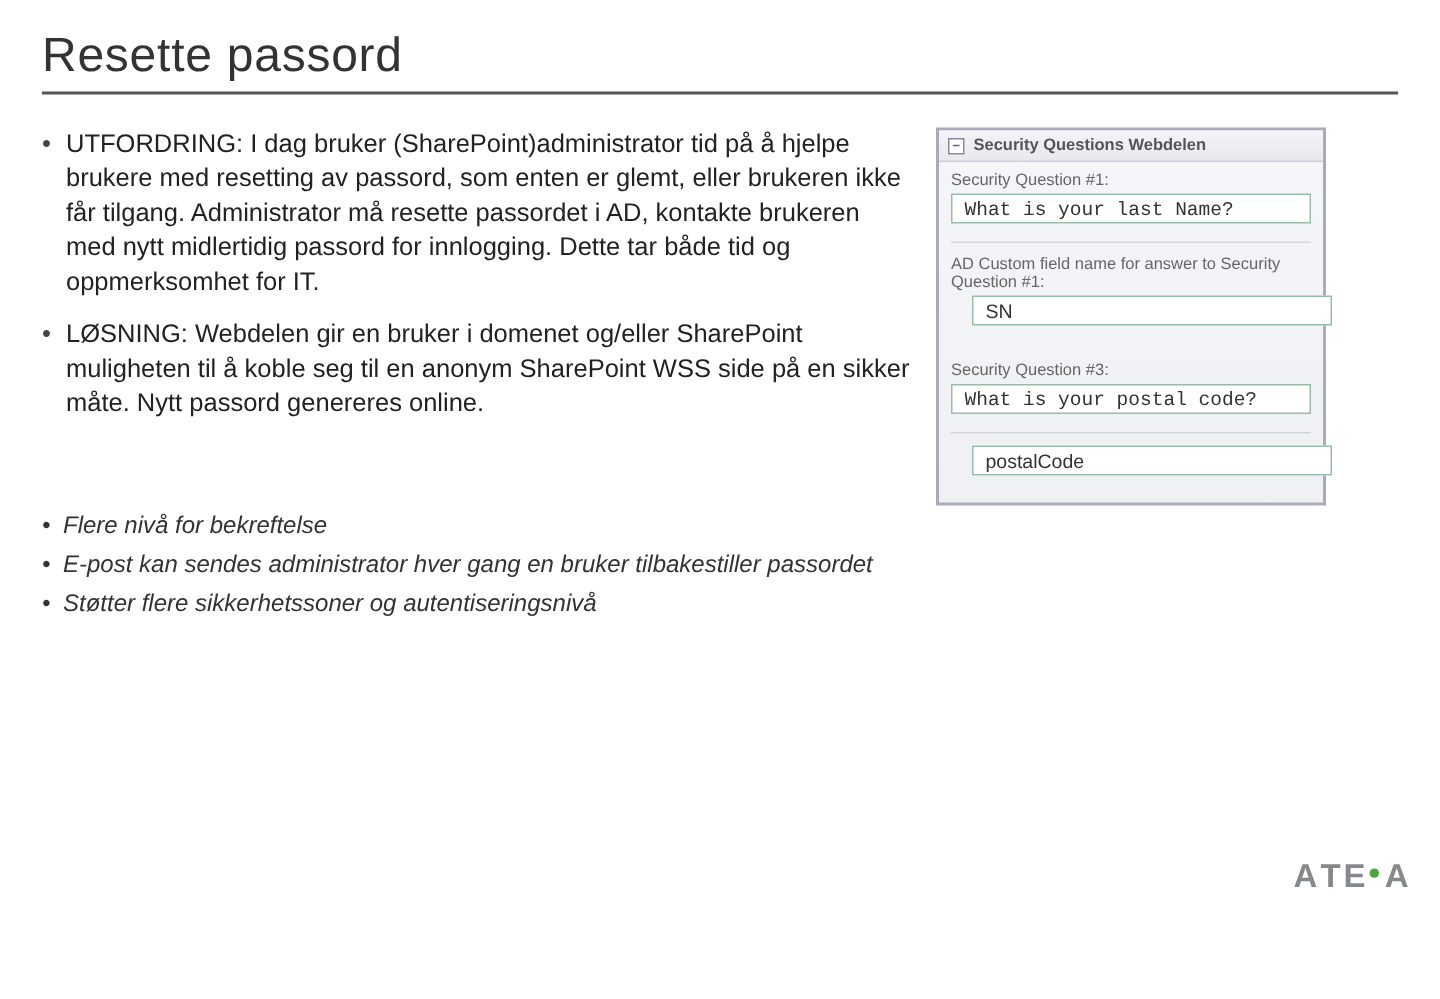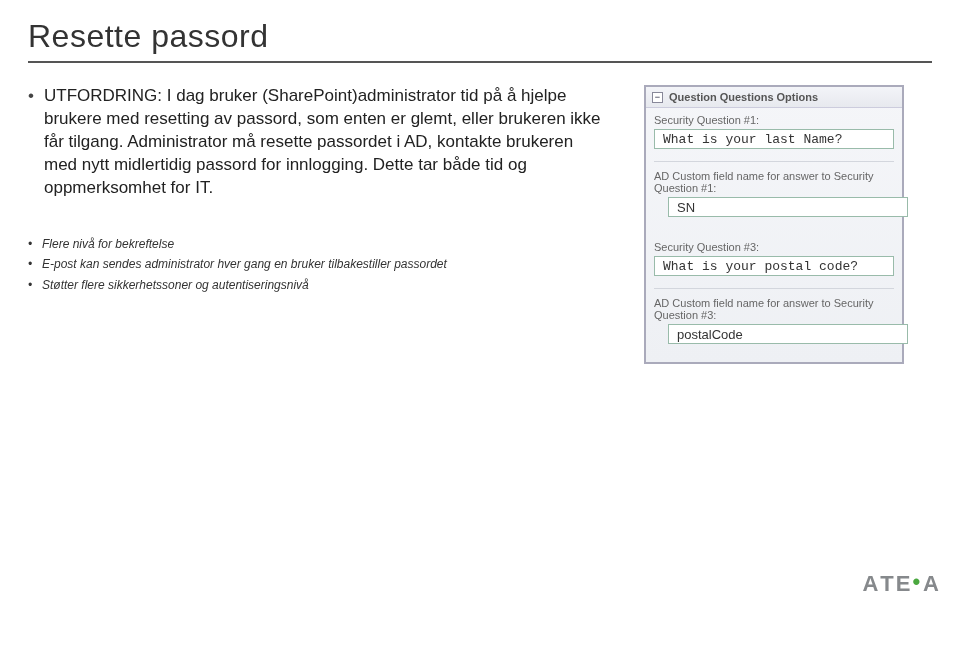--- a/index.html
+++ b/index.html
@@ -1,26 +1,26 @@
 <!DOCTYPE html>
 <html><head>
 <meta charset="utf-8">
 <style>
   * { box-sizing: border-box; margin: 0; padding: 0; }
   html, body { width: 960px; height: 666px; font-family: Arial, Helvetica, sans-serif; background: #fff; color: #222; }
   .page { position: relative; width: 960px; height: 611px; padding: 18px 28px 18px 28px; }
   .title { font-size: 32px; font-weight: 400; color: #333; margin-bottom: 6px; letter-spacing: 0.5px; }
   .rule { border: none; border-top: 2px solid #555; margin-bottom: 22px; }
-  .cols { display: flex; gap: 36px; }
+  .cols { display: flex; gap: 16px; }
   .left { flex: 1 1 auto; max-width: 580px; }
   .right { flex: 0 0 260px; }
   .bullets { list-style: none; padding-left: 0; font-size: 17px; line-height: 1.35; color: #222; }
   .bullets > li { position: relative; padding-left: 16px; margin-bottom: 12px; }
   .bullets > li::before { content: "•"; position: absolute; left: 0; top: 0; color: #444; }
-  .subbullets { list-style: none; padding-left: 0; font-size: 12px; font-style: italic; line-height: 1.4; color: #333; margin-top: 36px; }
+  .subbullets { list-style: none; padding-left: 0; font-size: 16px; font-style: italic; line-height: 1.4; color: #333; margin-top: 59px; }
   .subbullets > li { position: relative; padding-left: 14px; margin-bottom: 4px; }
   .subbullets > li::before { content: "•"; position: absolute; left: 0; top: 0; }
 
   
   .panel { border: 2px solid #aab; background: linear-gradient(#f5f6f9, #eef0f4); font-family: Tahoma, Arial, sans-serif; font-size: 11px; color: #333; }
   .panel-hd { display: flex; align-items: center; gap: 6px; padding: 4px 6px; background: linear-gradient(#f3f4f8,#e7e9ee); border-bottom: 1px solid #ccd; font-weight: 700; color: #555; }
   .panel-hd .collapse { width: 11px; height: 11px; border: 1px solid #889; background: #fff; display: inline-flex; align-items: center; justify-content: center; font-size: 9px; line-height: 1; color: #667; }
   .grp { padding: 6px 8px 10px 8px; }
   .lbl { color: #666; margin-bottom: 3px; }
   .fld { width: 100%; height: 20px; border: 1px solid #9ba; background: #fff; padding: 2px 8px; font-family: "Courier New", monospace; font-size: 13px; color: #333; margin-bottom: 8px; }
@@ -39,50 +39,50 @@
 <body>
 
 <div class="page">
   <h1 class="title">Resette passord</h1>
   <hr class="rule">
 
   <div class="cols">
     <div class="left">
       <ul class="bullets">
         <li>UTFORDRING: I dag bruker (SharePoint)administrator tid på å hjelpe brukere med resetting av passord, som enten er glemt, eller brukeren ikke får tilgang. Administrator må resette passordet i AD, kontakte brukeren med nytt midlertidig passord for innlogging. Dette tar både tid og oppmerksomhet for IT.</li>
+        <li>LØSNING: Webdelen gir en bruker i domenet og/eller SharePoint muligheten til å koble seg til en anonym SharePoint WSS side på en sikker måte. Nytt passord genereres online.</li>
       </ul>
 
       <ul class="subbullets">
         <li>Flere nivå for bekreftelse</li>
         <li>E-post kan sendes administrator hver gang en bruker tilbakestiller passordet</li>
         <li>Støtter flere sikkerhetssoner og autentiseringsnivå</li>
       </ul>
     </div>
 
     <div class="right">
       <div class="panel">
         <div class="panel-hd">
           <span class="collapse">−</span>
-          <span>Question Questions Options</span>
+          <span>Security Questions Webdelen</span>
         </div>
 
         <div class="grp">
           <div class="lbl">Security Question #1:</div>
           <input class="fld" value="What is your last Name?" style="">
           <div class="sep"></div>
           <div class="lbl">AD Custom field name for answer to Security Question #1:</div>
           <input class="fld val" value="SN" style="">
         </div>
 
 
         <div class="grp">
           <div class="lbl">Security Question #3:</div>
           <input class="fld" value="What is your postal code?" style="">
           <div class="sep"></div>
-          <div class="lbl">AD Custom field name for answer to Security Question #3:</div>
           <input class="fld val" value="postalCode" style="">
         </div>
       </div>
     </div>
   </div>
 
   <div class="logo">
     <span class="a">A</span>
     <span class="t">T</span>
     <span class="e">E</span>

